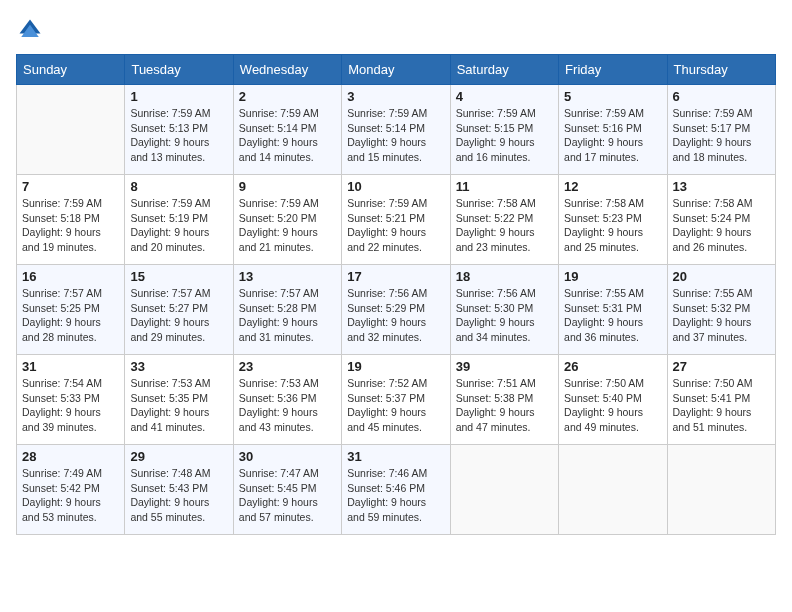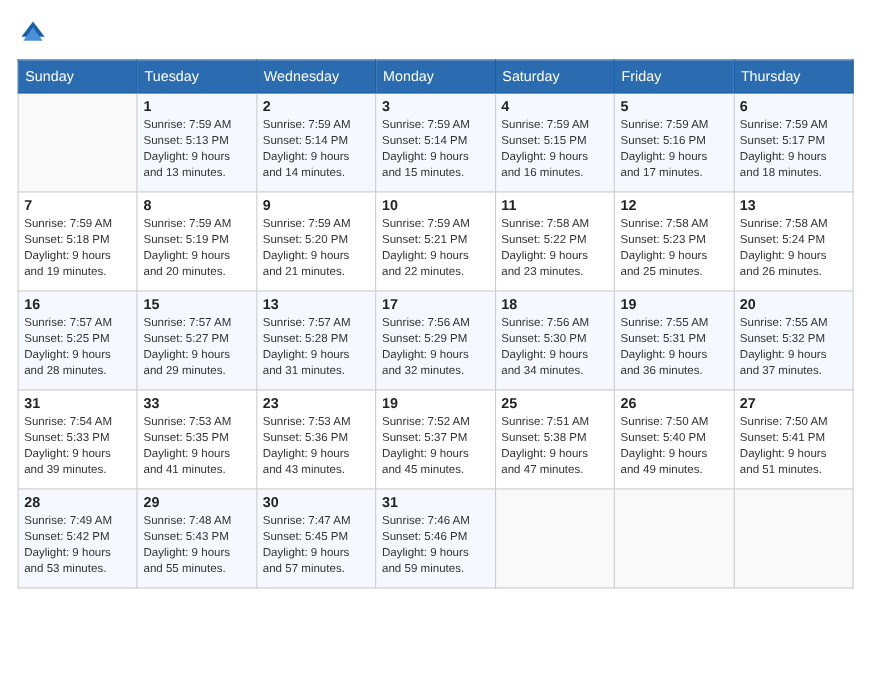--- a/index.html
+++ b/index.html
@@ -269,21 +269,21 @@
           Sunrise: 7:53 AM<br>Sunset: 5:36 PM<br>Daylight: 9 hours and 43 minutes.
         </div>
         </td>
         <td>
           <span class="day-num">19</span>
         <div class="day-info">
           Sunrise: 7:52 AM<br>Sunset: 5:37 PM<br>Daylight: 9 hours and 45 minutes.
         </div>
         </td>
         <td>
-          <span class="day-num">25</span>
+          <span class="day-num">39</span>
         <div class="day-info">
           Sunrise: 7:51 AM<br>Sunset: 5:38 PM<br>Daylight: 9 hours and 47 minutes.
         </div>
         </td>
         <td>
           <span class="day-num">26</span>
         <div class="day-info">
           Sunrise: 7:50 AM<br>Sunset: 5:40 PM<br>Daylight: 9 hours and 49 minutes.
         </div>
         </td>

